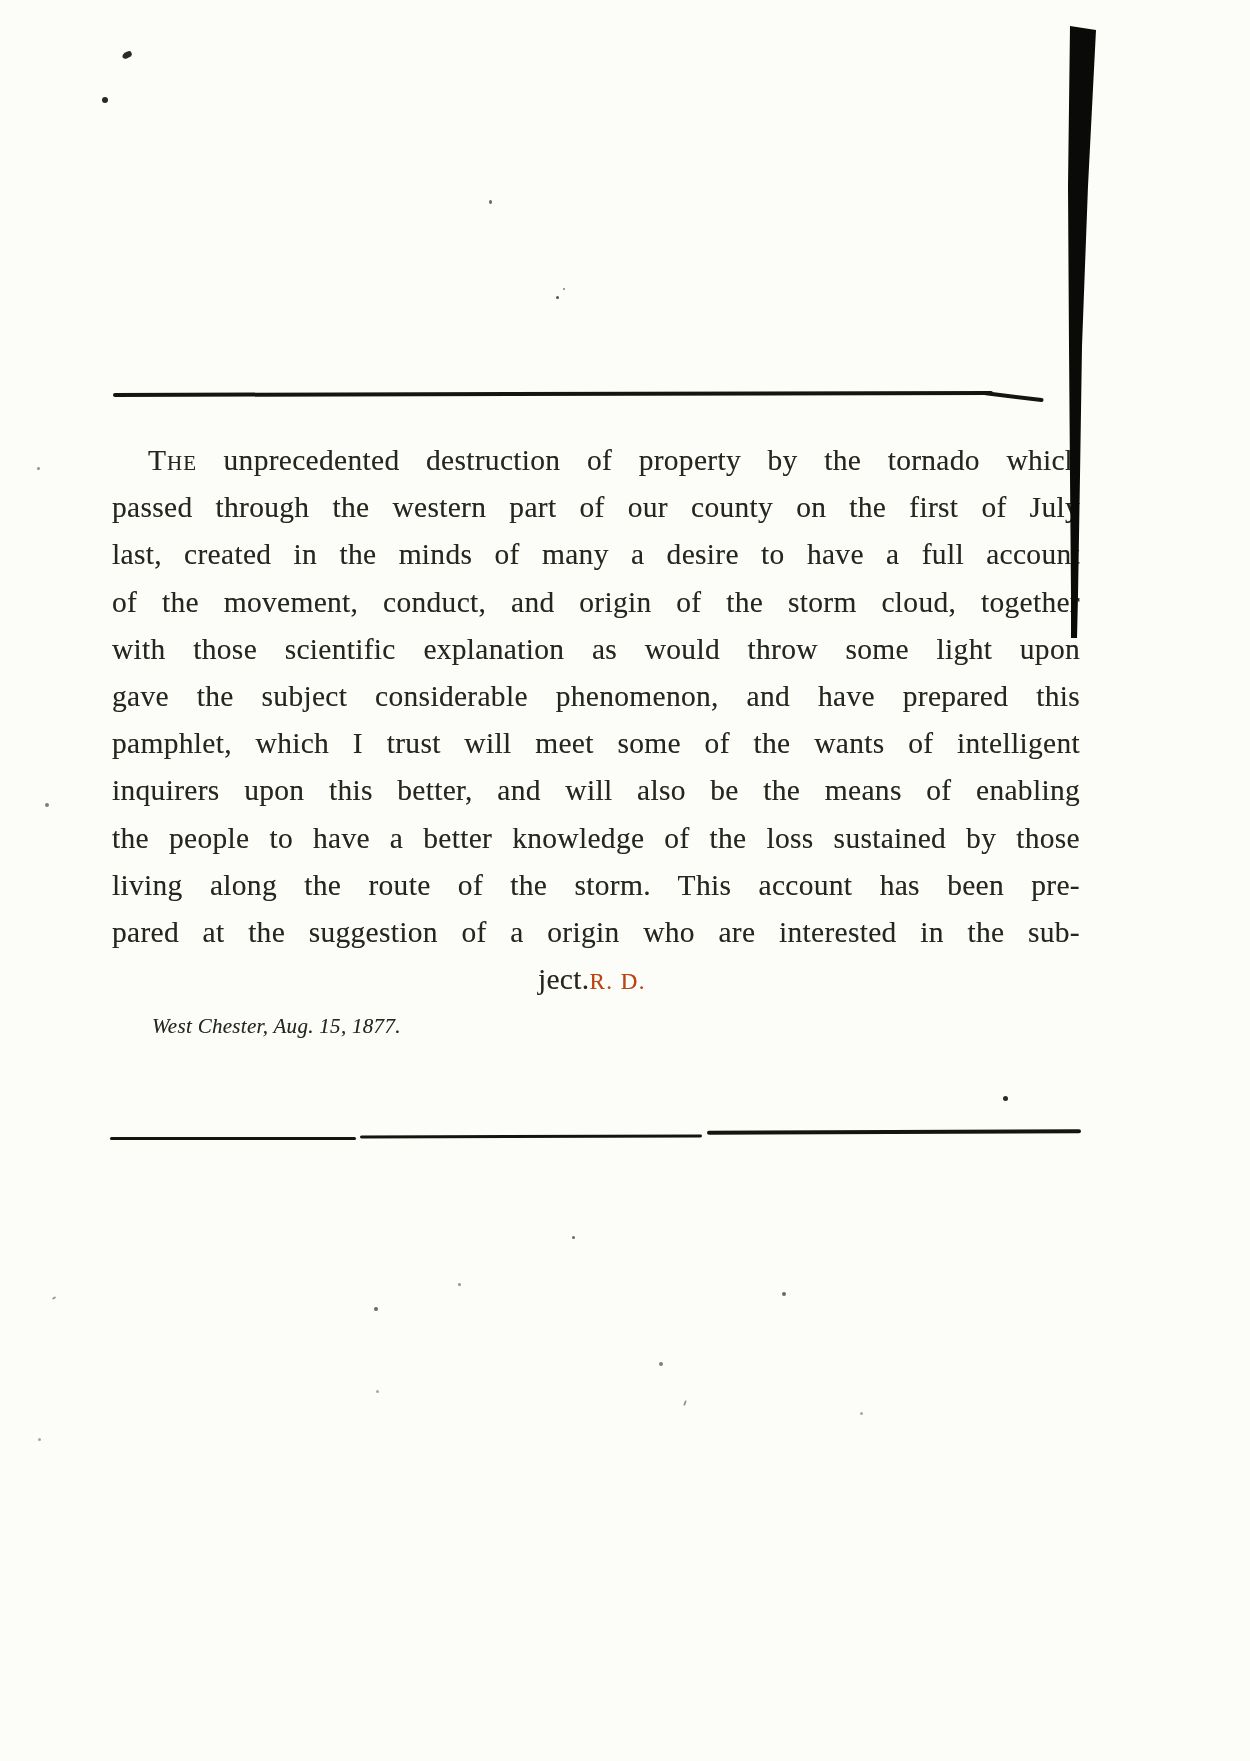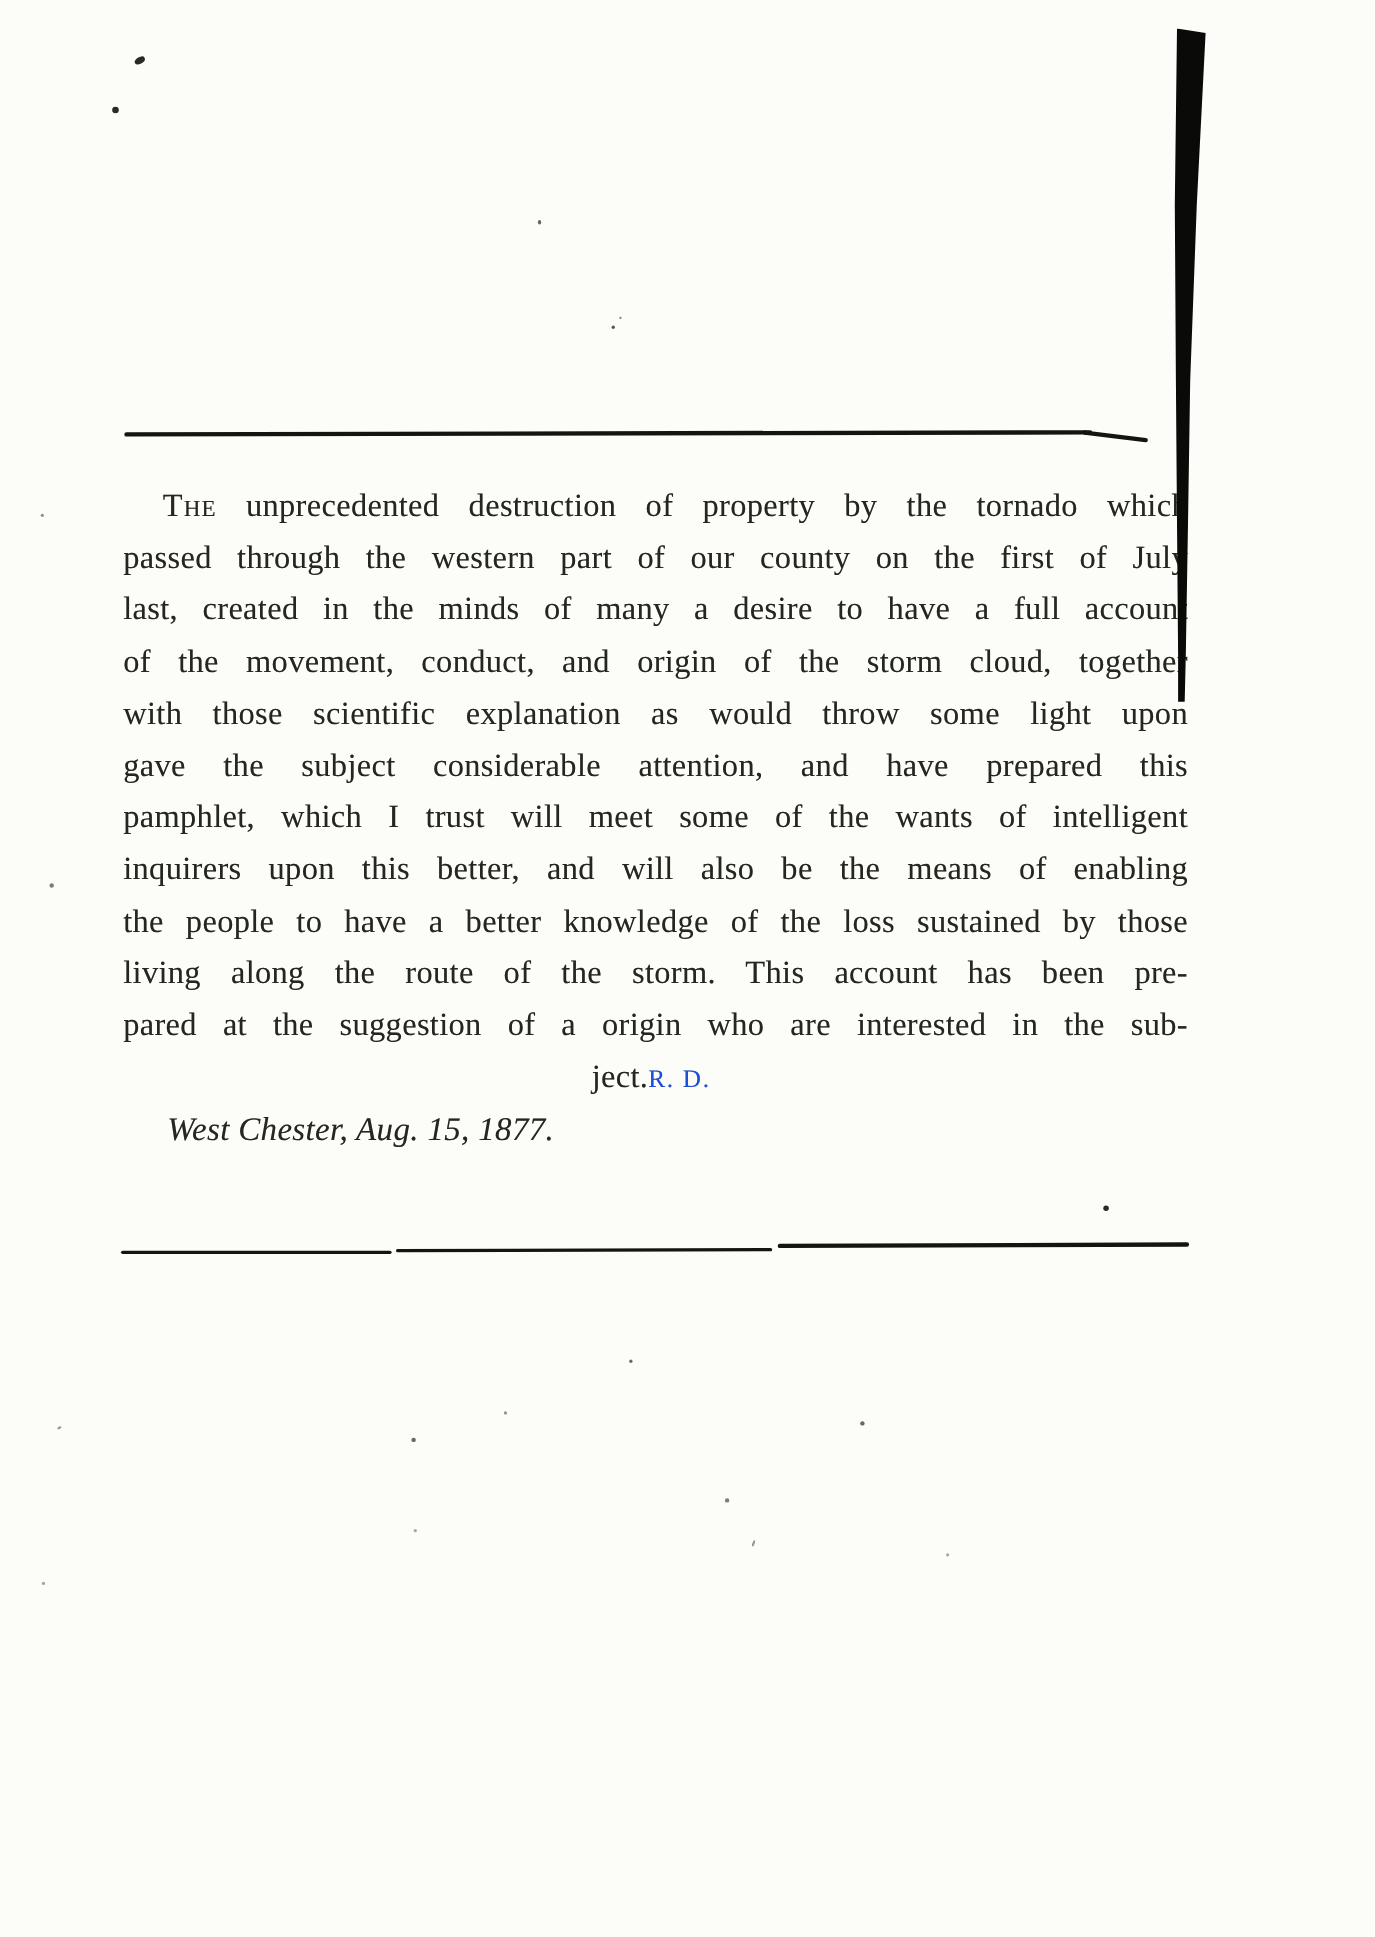--- a/index.html
+++ b/index.html
@@ -53,28 +53,28 @@
     display: flex;
     justify-content: center;
     align-items: baseline;
     height: 47.2px;
     line-height: 47.2px;
   }
   .signature {
     font-size: 23px;
     letter-spacing: 1.5px;
     padding-right: 8px;
-    color: #1d4ed8;
+    color: #c2410c;
   }
   .dateline {
     height: 47.2px;
     line-height: 47.2px;
     padding-left: 40px;
     font-style: italic;
-    font-size: 30px;
+    font-size: 21px;
     text-align: left;
   }
 
   
   .binding-svg {
     position: absolute;
     left: 1058px;
     top: 26px;
     width: 60px;
     height: 620px;
@@ -92,21 +92,21 @@
 
   <div class="rule rule-top"></div>
   <div class="rule rule-top-hook"></div>
 
   <div class="preface">
     <div class="line line-first"><span class="lead-word">The</span> <span>unprecedented destruction of property by the tornado which</span></div>
     <div class="line">passed through the western part of our county on the first of July</div>
     <div class="line">last, created in the minds of many a desire to have a full account</div>
     <div class="line">of the movement, conduct, and origin of the storm cloud, together</div>
     <div class="line">with those scientific explanation as would throw some light upon</div>
-    <div class="line">gave the subject considerable attention, and have prepared this</div>
+    <div class="line">gave the subject considerable phenomenon, and have prepared this</div>
     <div class="line">pamphlet, which I trust will meet some of the wants of intelligent</div>
     <div class="line">inquirers upon this better, and will also be the means of enabling</div>
     <div class="line">the people to have a better knowledge of the loss sustained by those</div>
     <div class="line">living along the route of the storm. This account has been pre-</div>
     <div class="line">pared at the suggestion of a origin who are interested in the sub-</div>
     <div class="line-last">
       <span>ject.</span>
       <span class="signature">R. D.</span>
     </div>
     <div class="dateline">West Chester, Aug. 15, 1877.</div>

